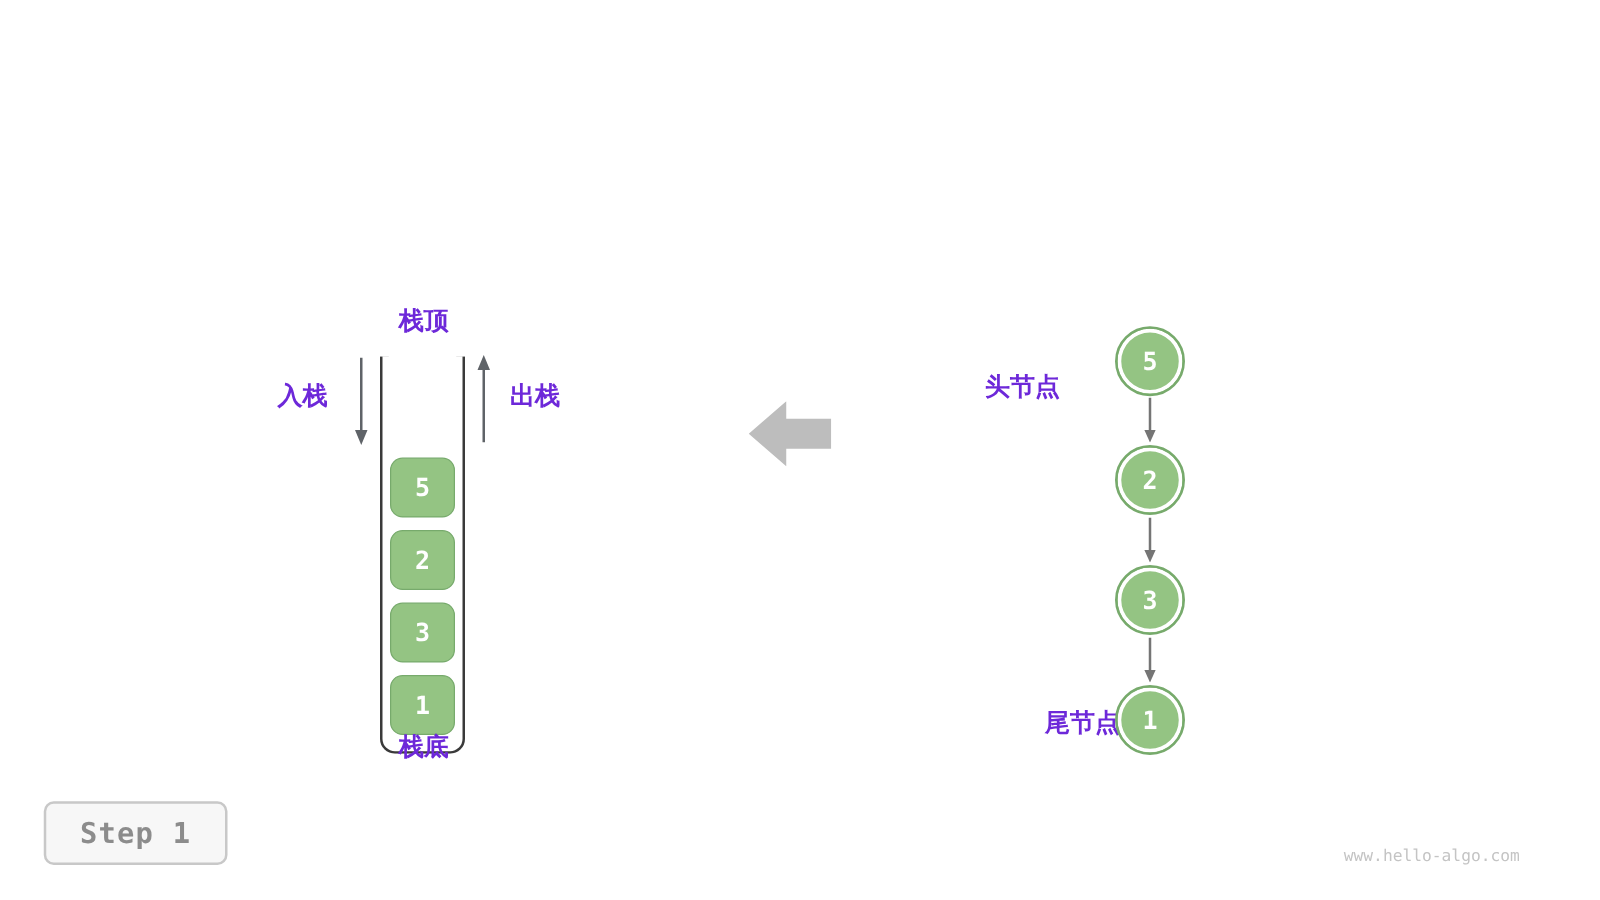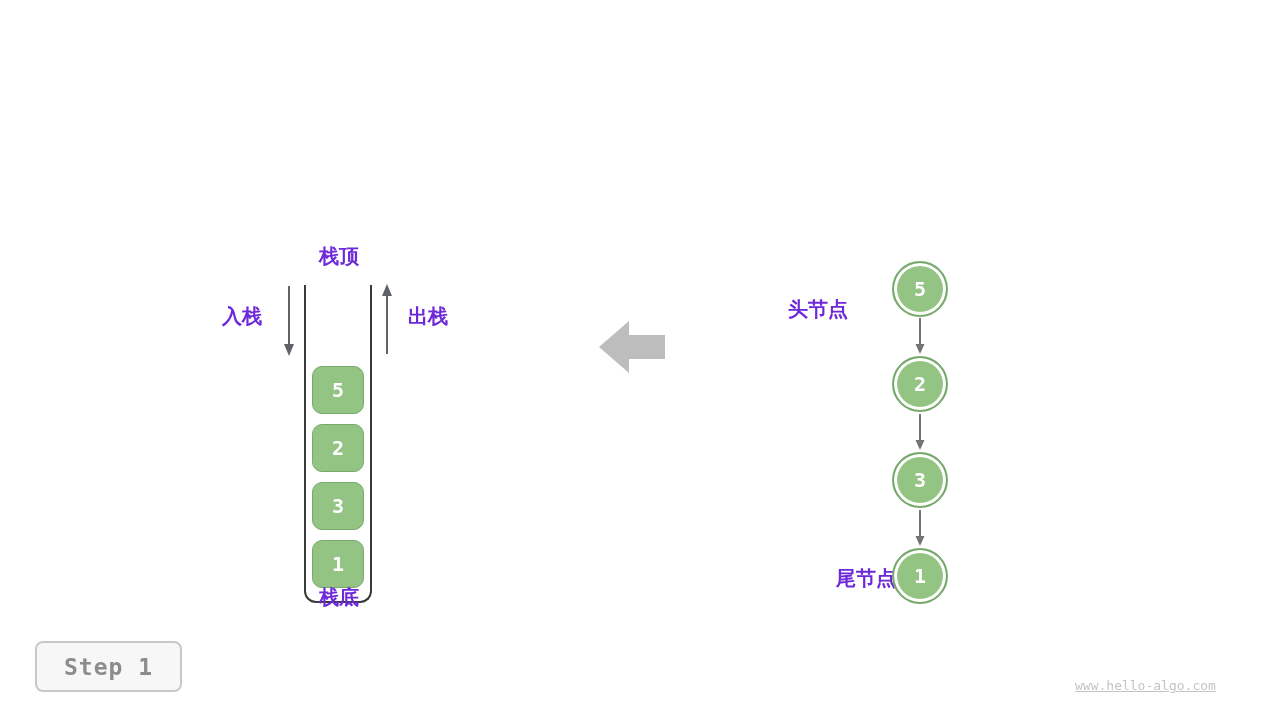--- a/index.html
+++ b/index.html
@@ -94,21 +94,20 @@
     font-weight: 700;
     letter-spacing: 1px;
   }
 
   
   .watermark {
     left: 1075px; top: 678px;
     color: #c4c4c4;
     font-family: "DejaVu Sans Mono", monospace;
     font-size: 13px;
-    text-decoration: underline;
   }
 </style>
 </head>
 <body>
 
 <div class="canvas">
 
   <div class="abs cn-label centered" style="left:300px; top:243px; width:78px;">栈顶</div>
 
   <div class="abs cn-label" style="left:222px; top:303px;">入栈</div>

